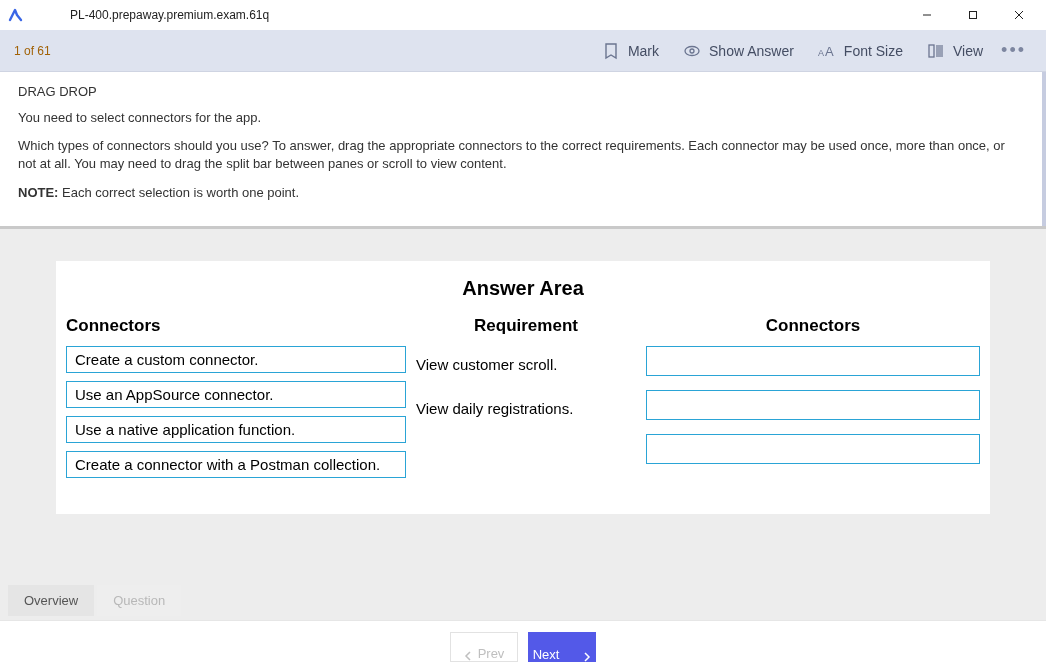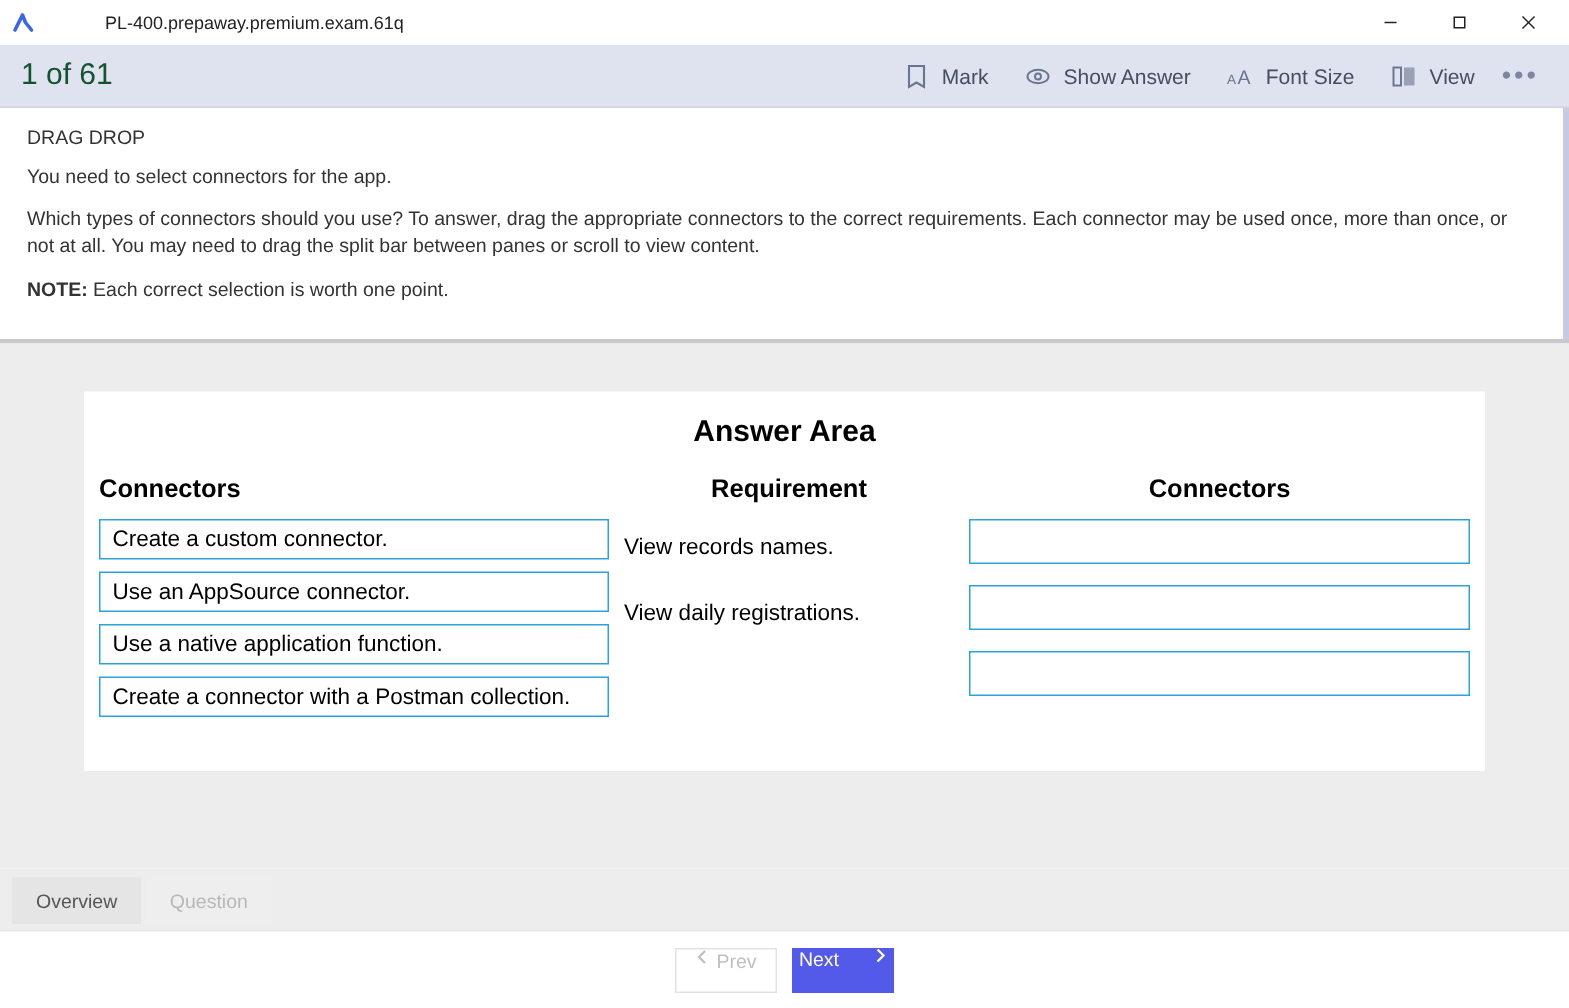--- a/index.html
+++ b/index.html
@@ -3,21 +3,21 @@
 <meta charset="utf-8">
 <style>
 * { box-sizing: border-box; margin: 0; padding: 0; }
 body { font-family: "Segoe UI", Arial, sans-serif; font-size: 13px; background: #fff; width: 1046px; height: 672px; overflow: hidden; display: flex; flex-direction: column; }
 .titlebar { height: 30px; display: flex; align-items: center; padding: 0 4px; background: #fff; gap: 40px; }
 .titlebar .app-icon { width: 16px; height: 16px; margin: 0 6px 0 4px; }
 .titlebar .title { font-size: 12px; color: #222; flex: 1; }
 .titlebar .win-controls { display: flex; }
 .titlebar .win-btn { width: 46px; height: 30px; display: flex; align-items: center; justify-content: center; color: #222; }
 .toolbar { height: 42px; background: #dee3ef; display: flex; align-items: center; padding: 0 14px; color: #6b7590; border-bottom: 1px solid #cfd4e2; }
-.toolbar .counter { font-size: 20px; color: #14532d; flex: 1; }
+.toolbar .counter { font-size: 12px; color: #a16207; flex: 1; }
 .tool-btn { display: flex; align-items: center; gap: 8px; padding: 6px 12px; font-size: 14px; color: #444d63; cursor: pointer; }
 .tool-btn .icon-sm { width: 18px; height: 18px; display: inline-block; }
 .tool-ellipsis { padding: 6px 6px; color: #7d86a0; font-size: 18px; letter-spacing: 2px; cursor: pointer; }
 .question-area { background: #fff; padding: 12px 18px 14px 18px; color: #333; border-right: 4px solid #c6cce0; }
 .question-area .qtype { margin-bottom: 10px; font-size: 13px; }
 .question-area p { margin-bottom: 10px; line-height: 1.4; font-size: 13px; }
 .divider { height: 3px; background: #c9c9c9; }
 .answer-panel { flex: 1; background: #ededed; padding: 32px 56px 20px 56px; overflow: auto; }
 .answer-card { background: #fff; padding: 16px 10px 28px 10px; }
 .answer-title { text-align: center; font-weight: bold; font-size: 20px; margin-bottom: 16px; }
@@ -28,21 +28,21 @@
 .col-h { font-weight: bold; font-size: 17px; margin-bottom: 10px; }
 .col-mid .col-h, .col-right .col-h { text-align: center; }
 .conn-item { border: 1px solid #2aa4d6; padding: 4px 8px; font-size: 15px; margin-bottom: 8px; background: #fff; cursor: grab; }
 .req-row { height: 38px; display: flex; align-items: center; font-size: 15px; margin-bottom: 6px; }
 .drop-slot { border: 1px solid #2aa4d6; height: 30px; margin-bottom: 14px; background: #fff; }
 .drop-slot:first-of-type { margin-top: 28px; }
 .tabs-bar { background: #ededed; padding: 6px 8px 4px 8px; display: flex; gap: 3px; }
 .tab-btn { background: #e5e5e5; border: none; padding: 8px 16px; font-size: 13px; color: #555; cursor: pointer; }
 .tab-btn.disabled { color: #b8b8b8; background: #eee; cursor: default; }
 .footer { height: 52px; background: #fff; display: flex; align-items: center; justify-content: center; gap: 10px; border-top: 1px solid #e6e6e6; }
-.nav-btn { height: 30px; min-width: 68px; display: flex; align-items: flex-start; justify-content: center; gap: 6px; font-size: 13px; border: none; cursor: pointer; }
+.nav-btn { height: 30px; min-width: 68px; display: flex; align-items: flex-end; justify-content: center; gap: 6px; font-size: 13px; border: none; cursor: pointer; }
 .nav-prev { background: #fff; color: #bfbfbf; border: 1px solid #e2e2e2; }
 .nav-next { background: #5359e8; color: #fff; gap: 24px; }
 .bold { font-weight: bold; }
 </style>
 </head>
 <body>
 
 <div class="titlebar">
   <span class="app-icon">
     <svg viewBox="0 0 16 16">
@@ -116,21 +116,21 @@
     <div class="answer-cols">
       <div class="col-left">
         <div class="col-h">Connectors</div>
         <div class="conn-item">Create a custom connector.</div>
         <div class="conn-item">Use an AppSource connector.</div>
         <div class="conn-item">Use a native application function.</div>
         <div class="conn-item">Create a connector with a Postman collection.</div>
       </div>
       <div class="col-mid">
         <div class="col-h">Requirement</div>
-        <div class="req-row">View records names.</div>
+        <div class="req-row">View customer scroll.</div>
         <div class="req-row">View daily registrations.</div>
       </div>
       <div class="col-right">
         <div class="col-h">Connectors</div>
         <div class="drop-slot"></div>
         <div class="drop-slot"></div>
         <div class="drop-slot"></div>
       </div>
     </div>
   </div>

